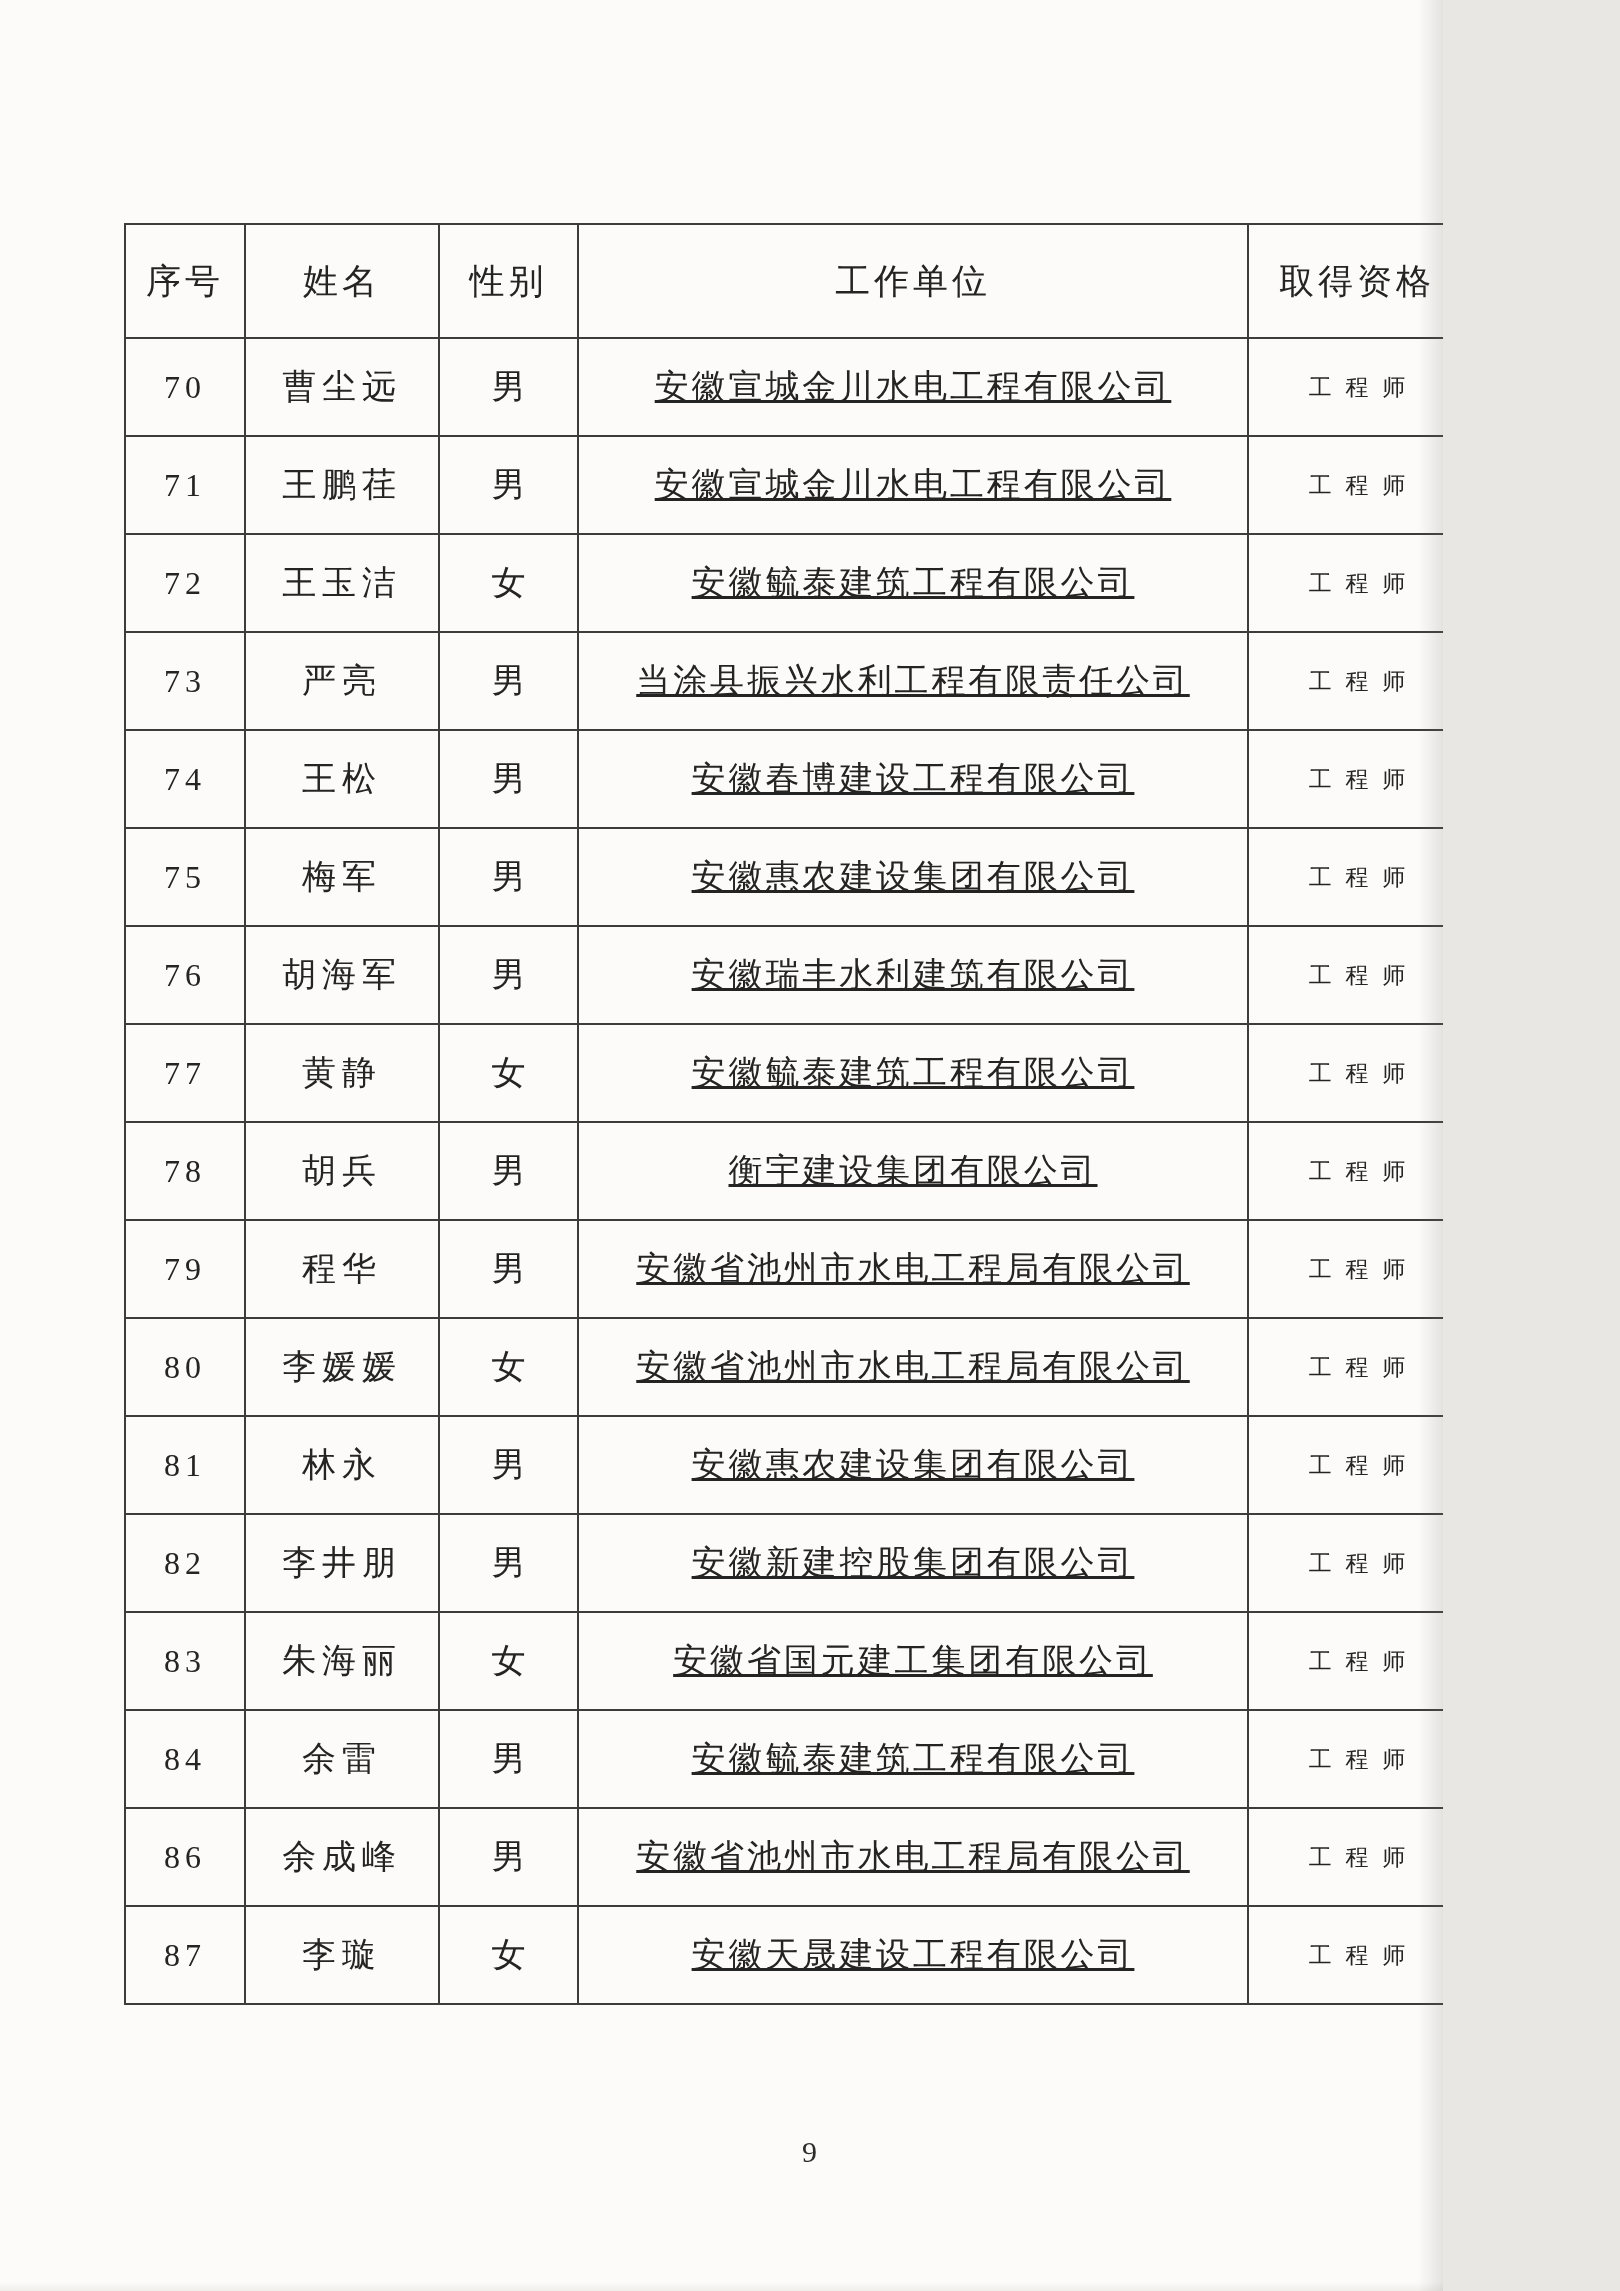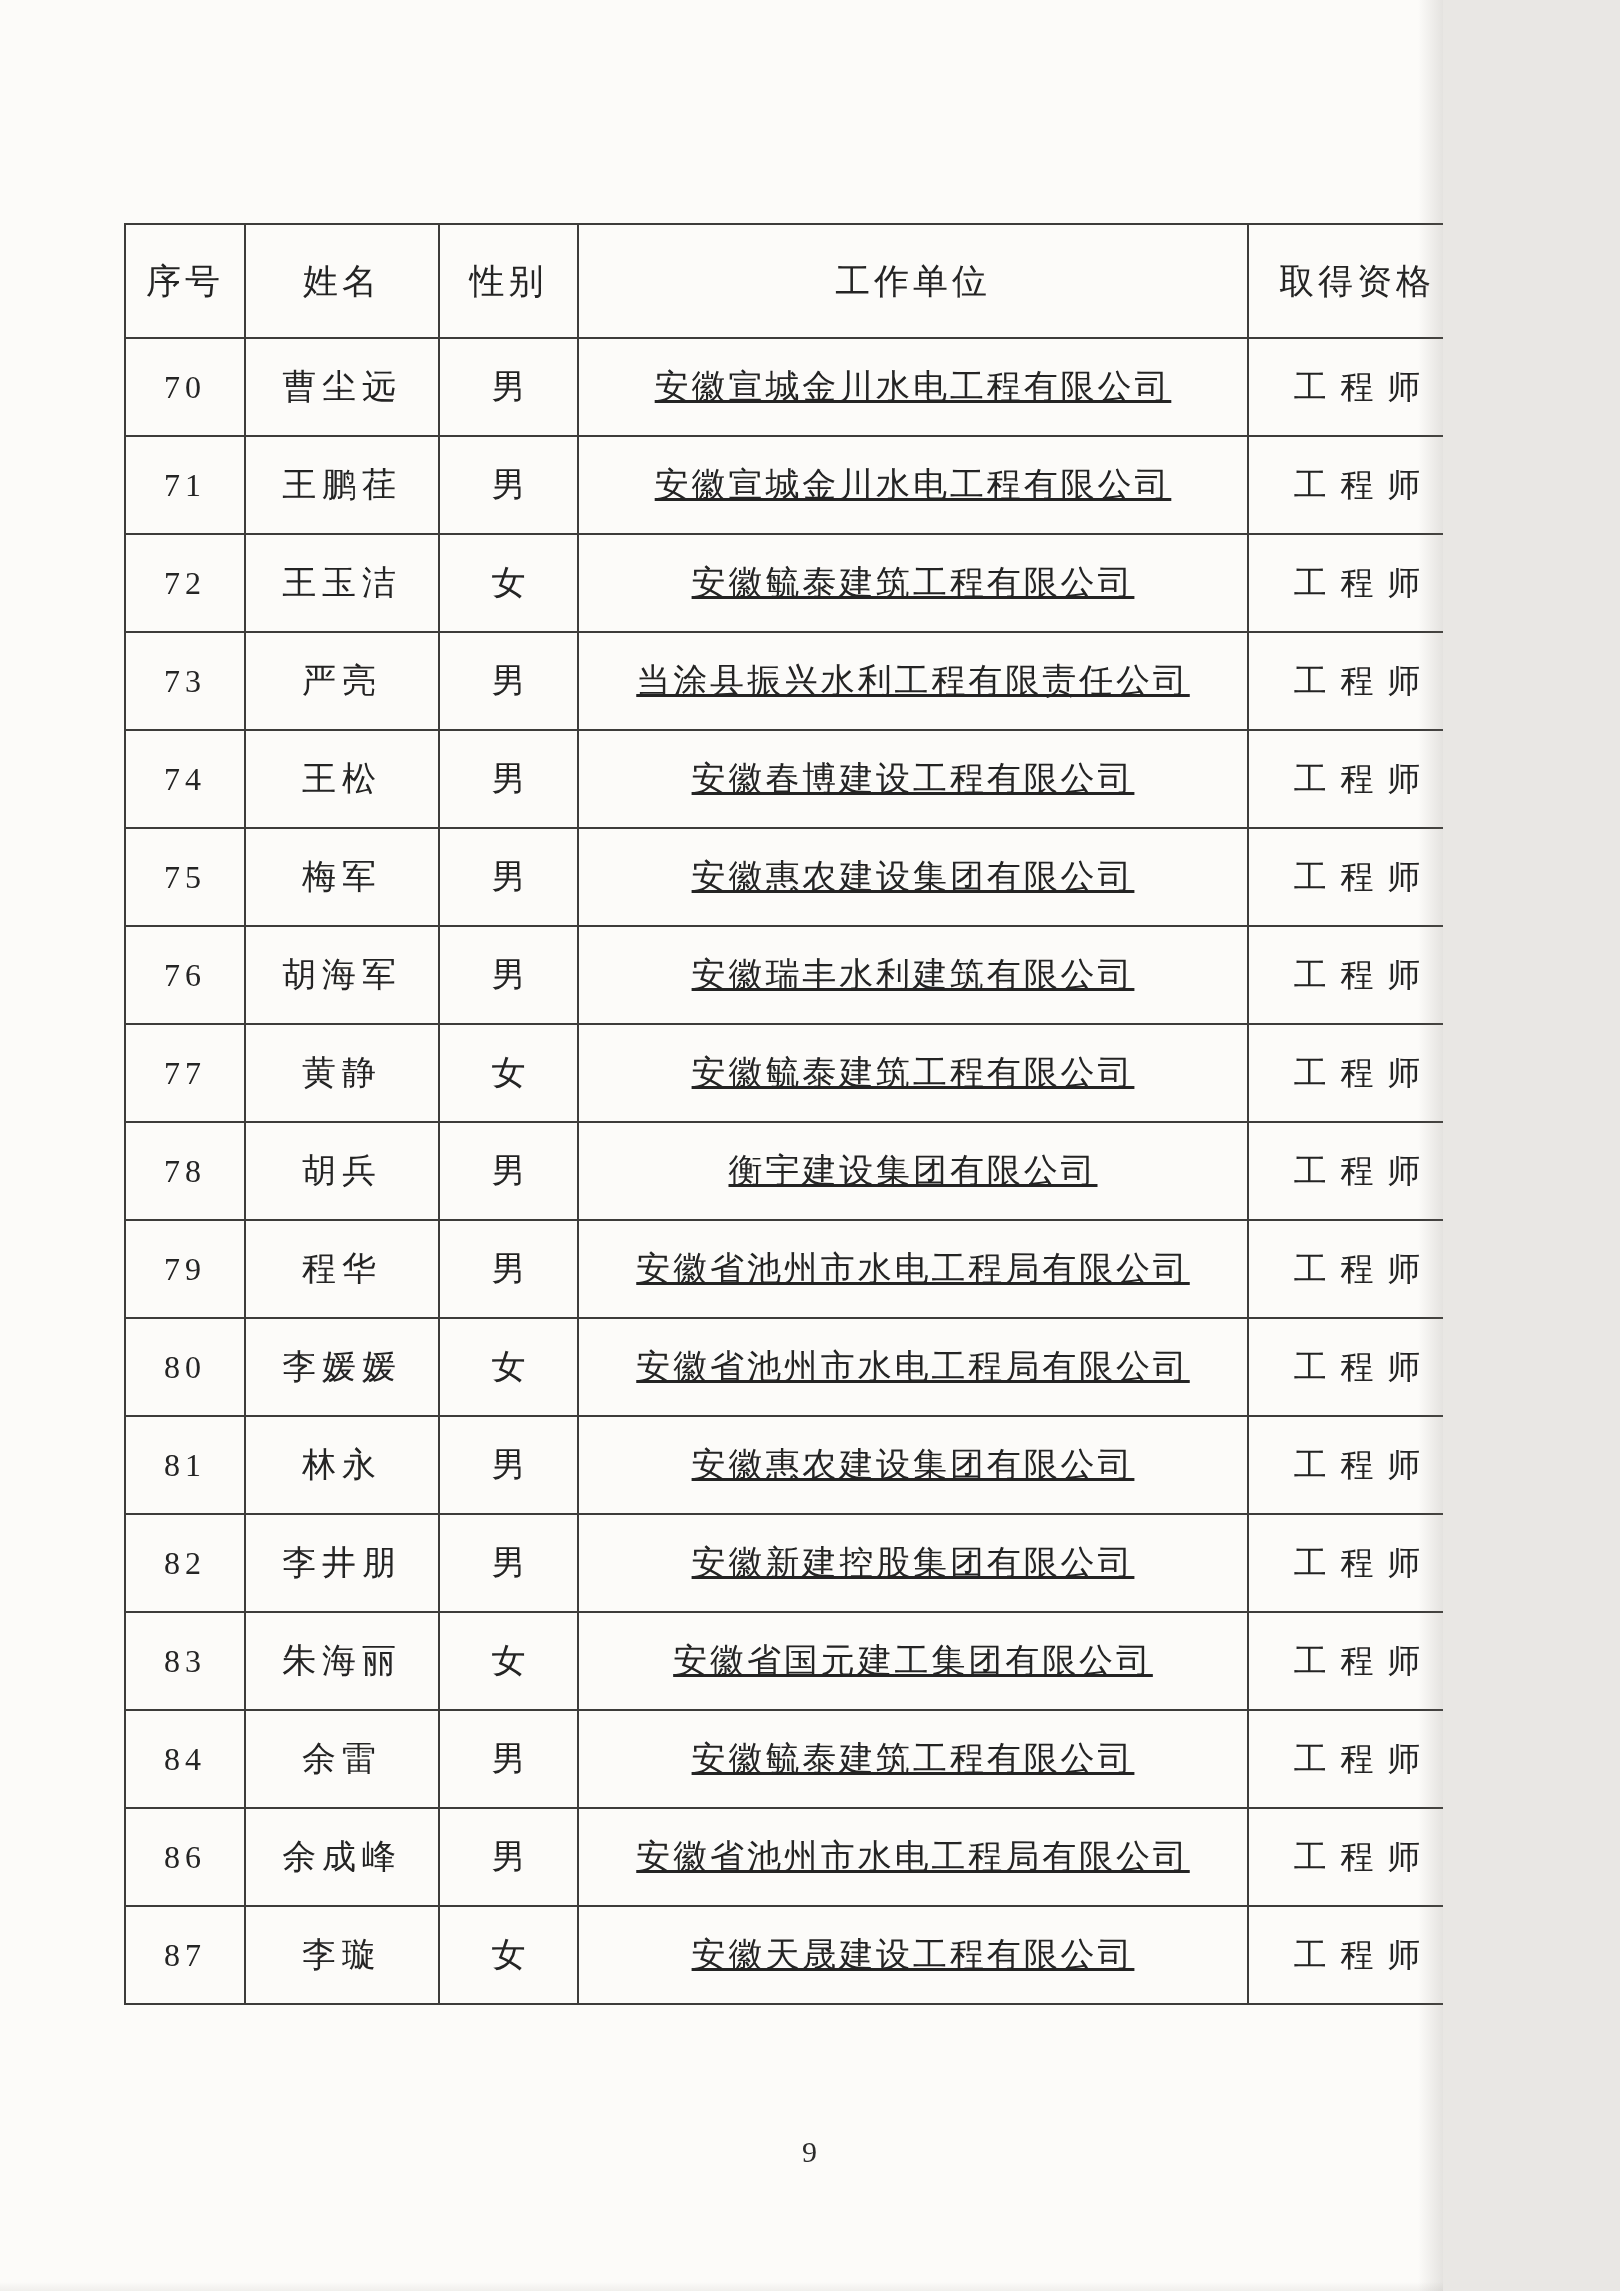--- a/index.html
+++ b/index.html
@@ -58,21 +58,21 @@
     white-space: nowrap;
   }
   thead tr { height: 114px; }
   tbody tr { height: 98px; }
 
   th.h { font-size: 35px; letter-spacing: 3.9px; }
   td.c-serial { font-size: 32px; letter-spacing: 4.9px; font-family: "Liberation Serif", serif; border-radius: 27px; }
   td.c-name { font-size: 34px; letter-spacing: 5.9px; margin-left: 8px; }
   td.c-gender { font-size: 34px; }
   td.c-company { font-size: 34px; letter-spacing: 2.9px; text-decoration: underline; }
-  td.c-qualification { font-size: 33px; letter-spacing: 13.7px; text-indent: 13.7px; font-family: Liberation Serif, serif; }
+  td.c-qualification { font-size: 23px; letter-spacing: 13.7px; text-indent: 13.7px; font-family: Liberation Serif, serif; }
 
   .page-number {
     position: absolute;
     left: 0;
     top: 2135px;
     width: 1620px;
     text-align: center;
     font-size: 30px;
     color: #2c2c2c;
     letter-spacing: 1px;

